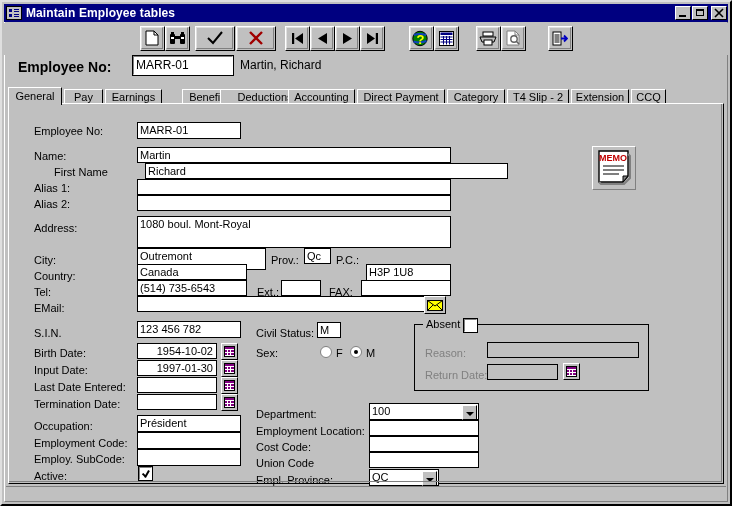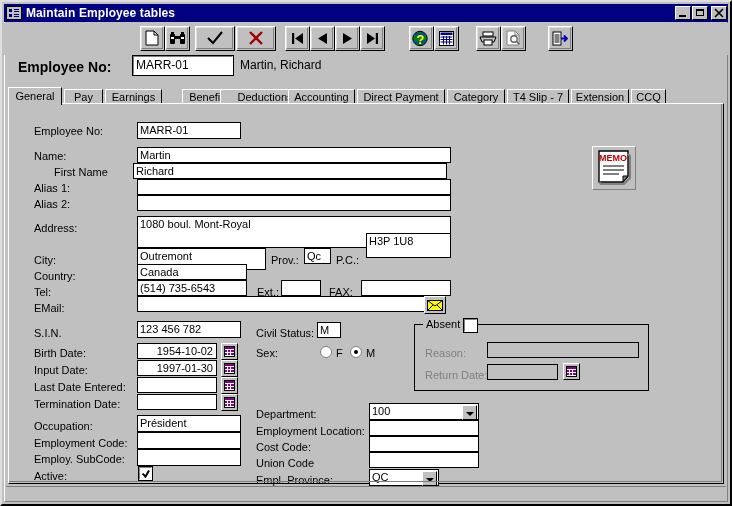--- a/index.html
+++ b/index.html
@@ -596,49 +596,49 @@
 
   <div class="tabstrip">
     <div class="tab active" style="left:0px;  width:54px;">General</div>
     <div class="tab" style="left:56px; width:39px;">Pay</div>
     <div class="tab" style="left:97px; width:57px;">Earnings</div>
     <div class="tab" style="left:156px;width:54px;margin-left:18px;">Benefits</div>
     <div class="tab" style="left:212px;width:90px;">Deductions</div>
     <div class="tab" style="left:280px;width:67px;">Accounting</div>
     <div class="tab" style="left:349px;width:88px;">Direct Payment</div>
     <div class="tab" style="left:439px;width:58px;">Category</div>
-    <div class="tab" style="left:499px;width:62px;">T4 Slip - 7</div>
+    <div class="tab" style="left:499px;width:62px;">T4 Slip - 2</div>
     <div class="tab" style="left:563px;width:58px;">Extension</div>
     <div class="tab" style="left:623px;width:35px;">CCQ</div>
   </div>
 
   <div class="panel">
 
     <div class="lbl" style="left:25px; top:21px;">Employee No:</div>
     <div class="fld sunken" style="left:128px; top:18px; width:104px; height:17px;">MARR-01</div>
 
     <div class="lbl" style="left:25px; top:46px;">Name:</div>
     <div class="lbl" style="left:25px; top:62px;padding-left:20px;">First Name</div>
     <div class="lbl" style="left:25px; top:78px;">Alias 1:</div>
     <div class="lbl" style="left:25px; top:94px;">Alias 2:</div>
 
     <div class="fld sunken" style="left:128px; top:43px; width:314px; height:16px;">Martin</div>
-    <div class="fld sunken" style="left:124px; top:59px; width:314px; height:16px;">Richard</div>
+    <div class="fld sunken" style="left:136px; top:59px; width:363px; height:16px;">Richard</div>
     <div class="fld sunken" style="left:128px; top:75px; width:314px; height:16px;"></div>
     <div class="fld sunken" style="left:128px; top:91px; width:314px; height:16px;"></div>
 
     <div class="lbl" style="left:25px; top:118px;">Address:</div>
     <div class="fld sunken" style="left:128px; top:112px; width:314px; height:32px;">1080 boul. Mont-Royal</div>
 
     <div class="lbl" style="left:25px; top:150px;">City:</div>
     <div class="fld sunken" style="left:128px; top:144px; width:129px; height:22px;">Outremont</div>
     <div class="lbl" style="left:262px; top:150px;">Prov.:</div>
     <div class="fld sunken" style="left:295px; top:144px; width:27px; height:16px;">Qc</div>
     <div class="lbl" style="left:327px; top:150px;">P.C.:</div>
-    <div class="fld sunken" style="left:357px; top:129px; width:85px; height:25px;">H3P 1U8</div>
+    <div class="fld sunken" style="left:357px; top:160px; width:85px; height:25px;">H3P 1U8</div>
 
     <div class="lbl" style="left:25px; top:166px;">Country:</div>
     <div class="fld sunken" style="left:128px; top:160px; width:110px; height:16px;">Canada</div>
 
     <div class="lbl" style="left:25px; top:182px;">Tel:</div>
     <div class="fld sunken" style="left:128px; top:176px; width:110px; height:16px;">(514) 735-6543</div>
     <div class="lbl" style="left:248px; top:182px;">Ext.:</div>
     <div class="fld sunken" style="left:272px; top:176px; width:40px; height:16px;"></div>
     <div class="lbl" style="left:320px; top:182px;">FAX:</div>
     <div class="fld sunken" style="left:352px; top:176px; width:90px; height:16px;"></div>

